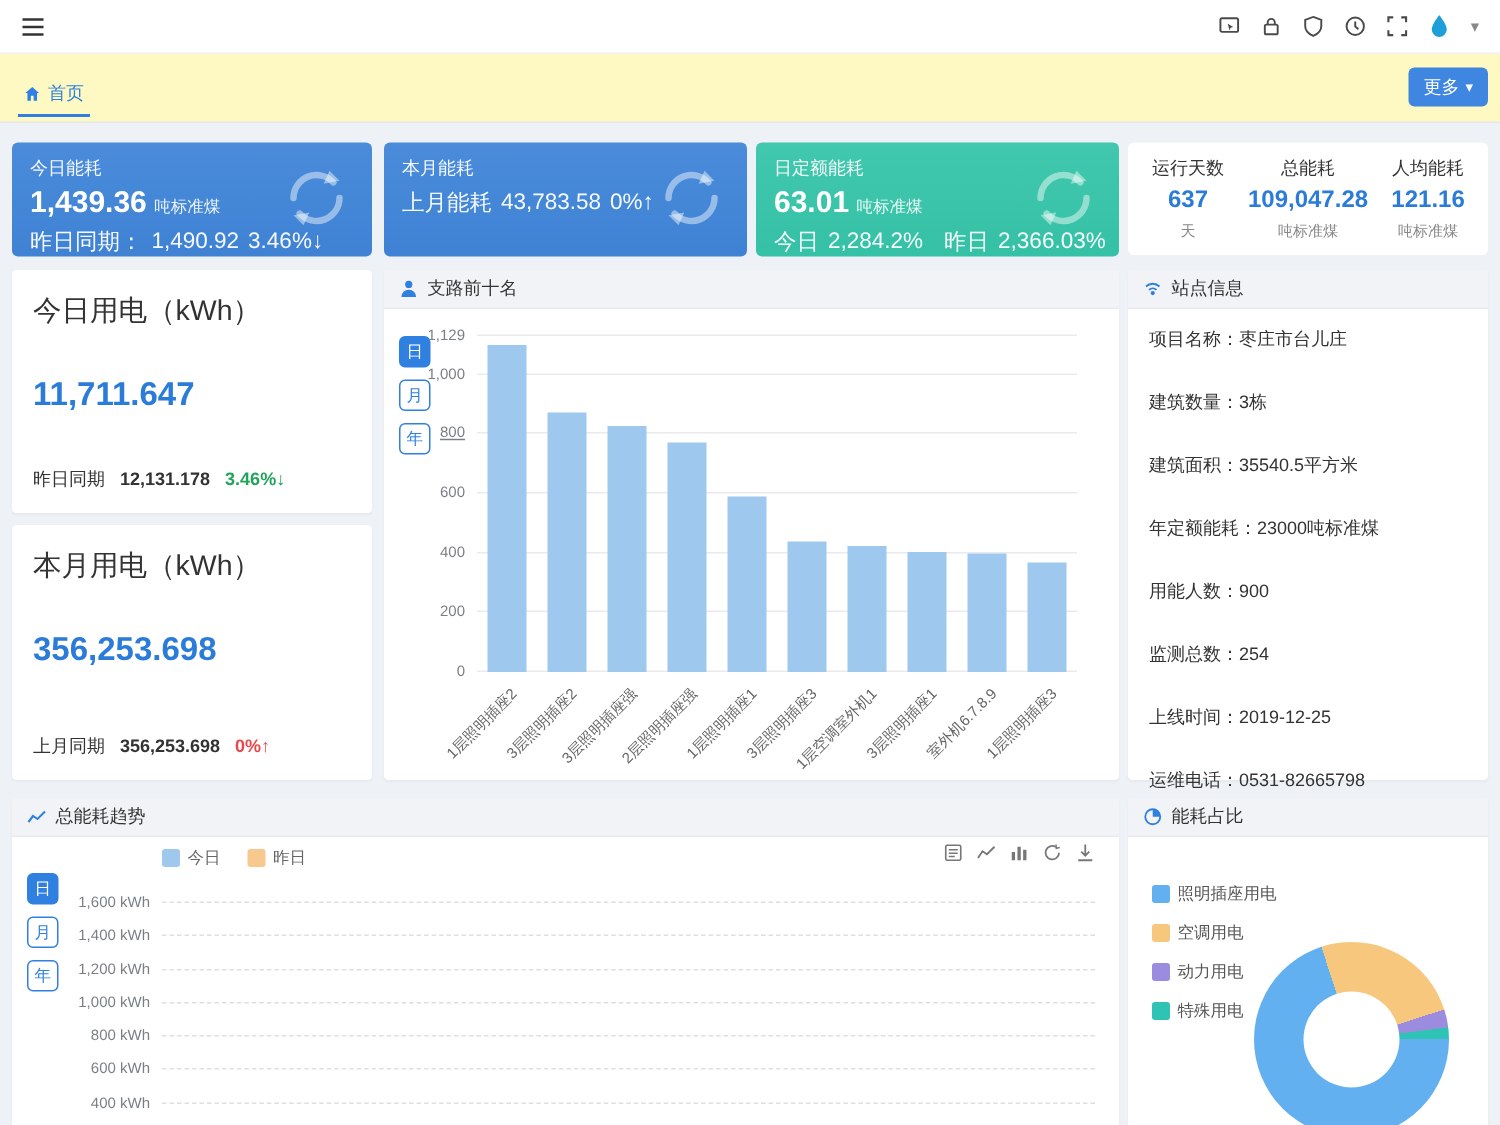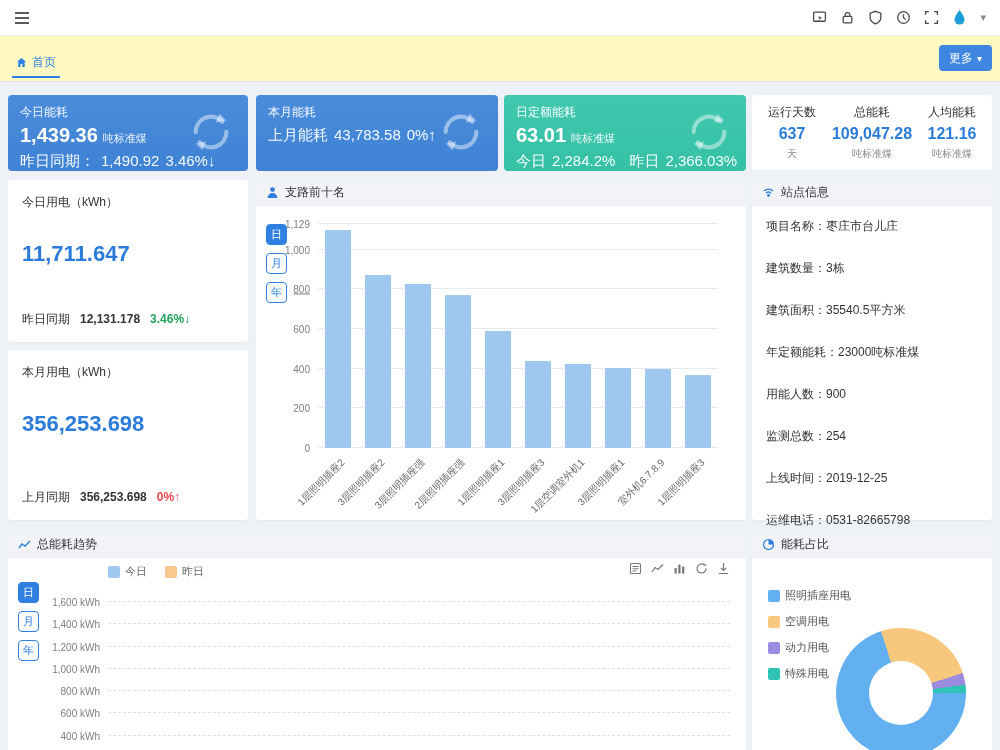--- a/index.html
+++ b/index.html
@@ -30,21 +30,21 @@
   .statsbox { position:absolute; left:752px; top:95px; width:240px; height:75px; background:#fff; border-radius:4px; display:flex; }
   .stat { flex:1; display:flex; flex-direction:column; align-items:center; justify-content:center; gap:4px; }
   .stat-label { font-size:12px; color:#333; }
   .stat-value { font-size:16px; font-weight:bold; color:#2b7cd9; white-space:nowrap; }
   .stat-unit { font-size:10px; color:#888; }
 
   
   .card { position:absolute; background:#fff; border-radius:3px; box-shadow:0 1px 2px rgba(0,0,0,.04); }
   .panel-header { height:26px; background:#f1f3f6; border-bottom:1px solid #e9ebee; display:flex; align-items:center; gap:6px; padding:0 10px; font-size:12px; color:#333; }
 
-  .power-title { font-size:12px; color:#333; padding:14px 14px 0; }
+  .power-title { font-size:19px; color:#333; padding:14px 14px 0; }
   .power-value { font-size:22px; font-weight:bold; color:#2b7cd9; padding:30px 14px 0; }
   .power-foot { position:absolute; left:14px; bottom:14px; font-size:12px; display:flex; gap:10px; align-items:baseline; }
   .pf-value { font-weight:bold; }
   .delta-green { color:#21a35a; font-weight:bold; }
   .delta-red { color:#e8474b; font-weight:bold; }
 
   
   .toggles { position:absolute; display:flex; flex-direction:column; gap:8px; }
   .tgl { width:21px; height:21px; border-radius:4px; border:1px solid #2f80e0; background:#fff; color:#2f80e0; font-size:11px; display:flex; align-items:center; justify-content:center; cursor:pointer; }
   .tgl.active { background:#2f80e0; color:#fff; }

